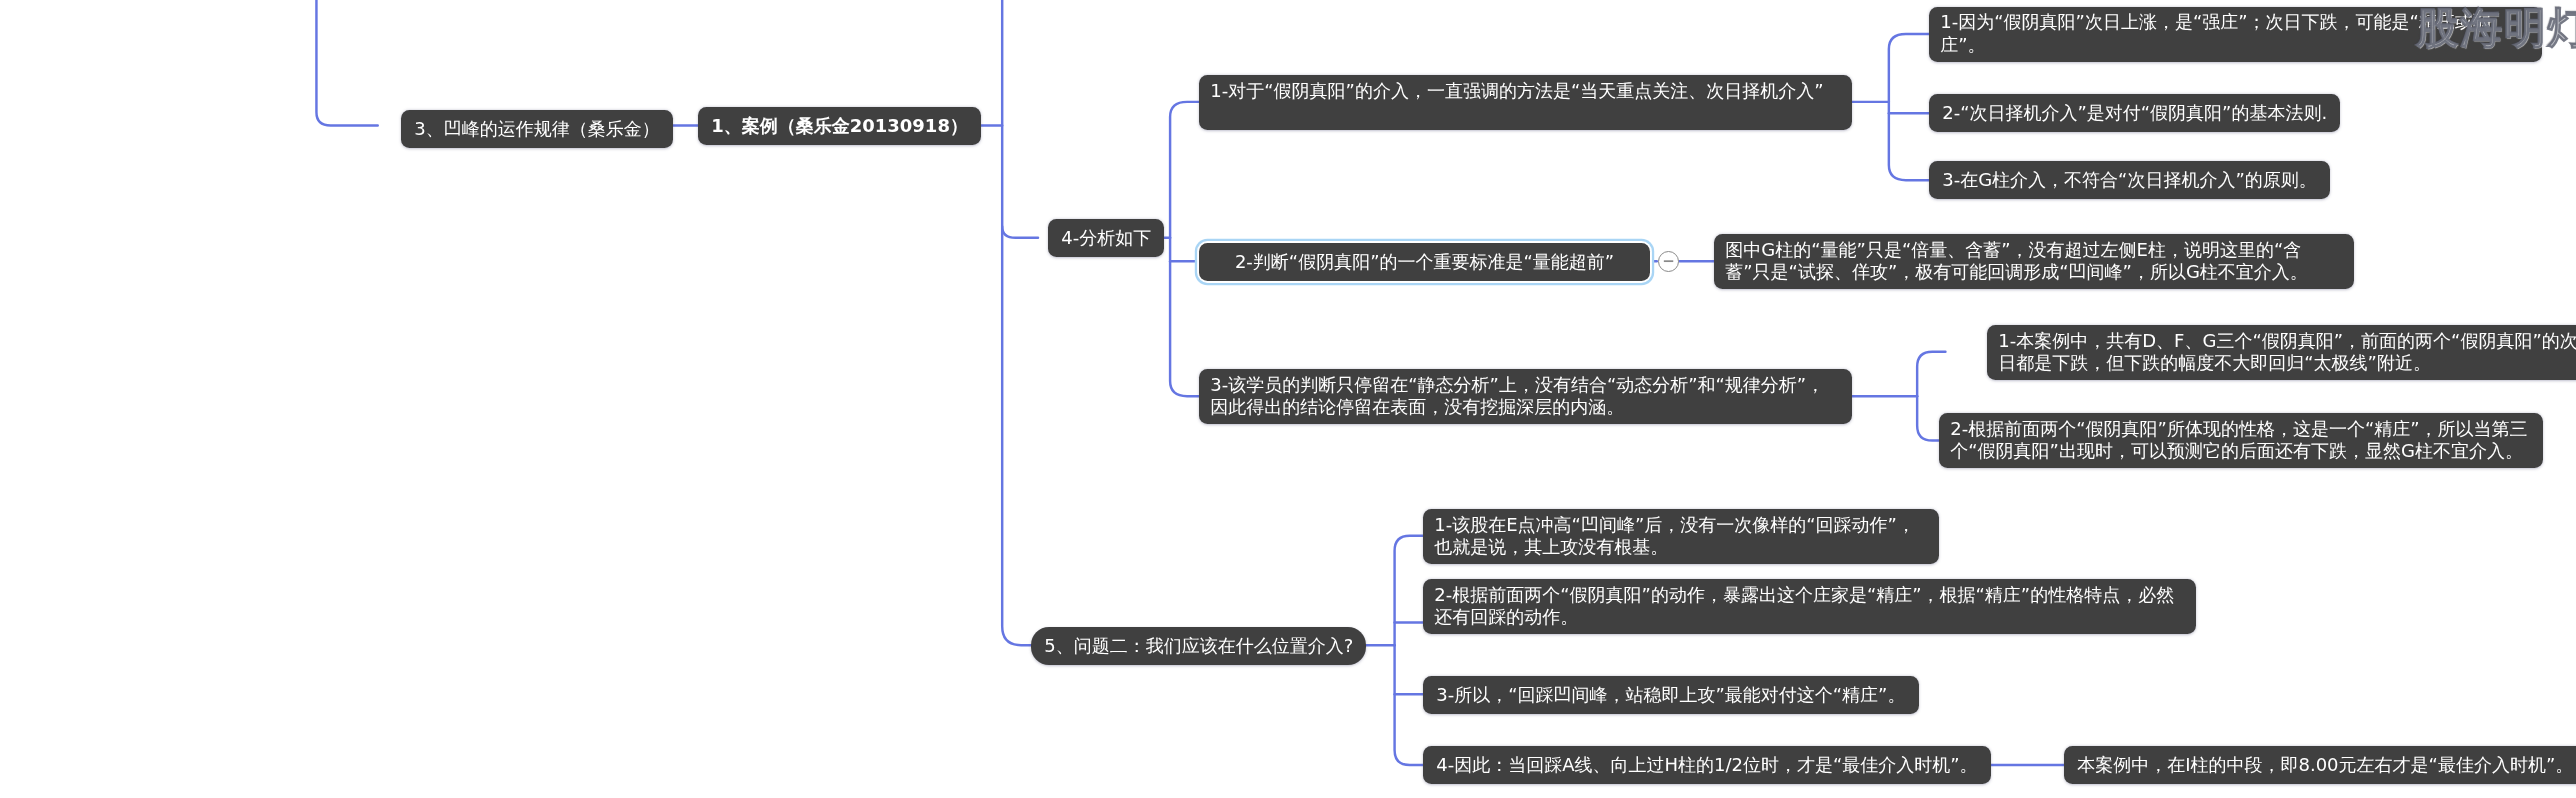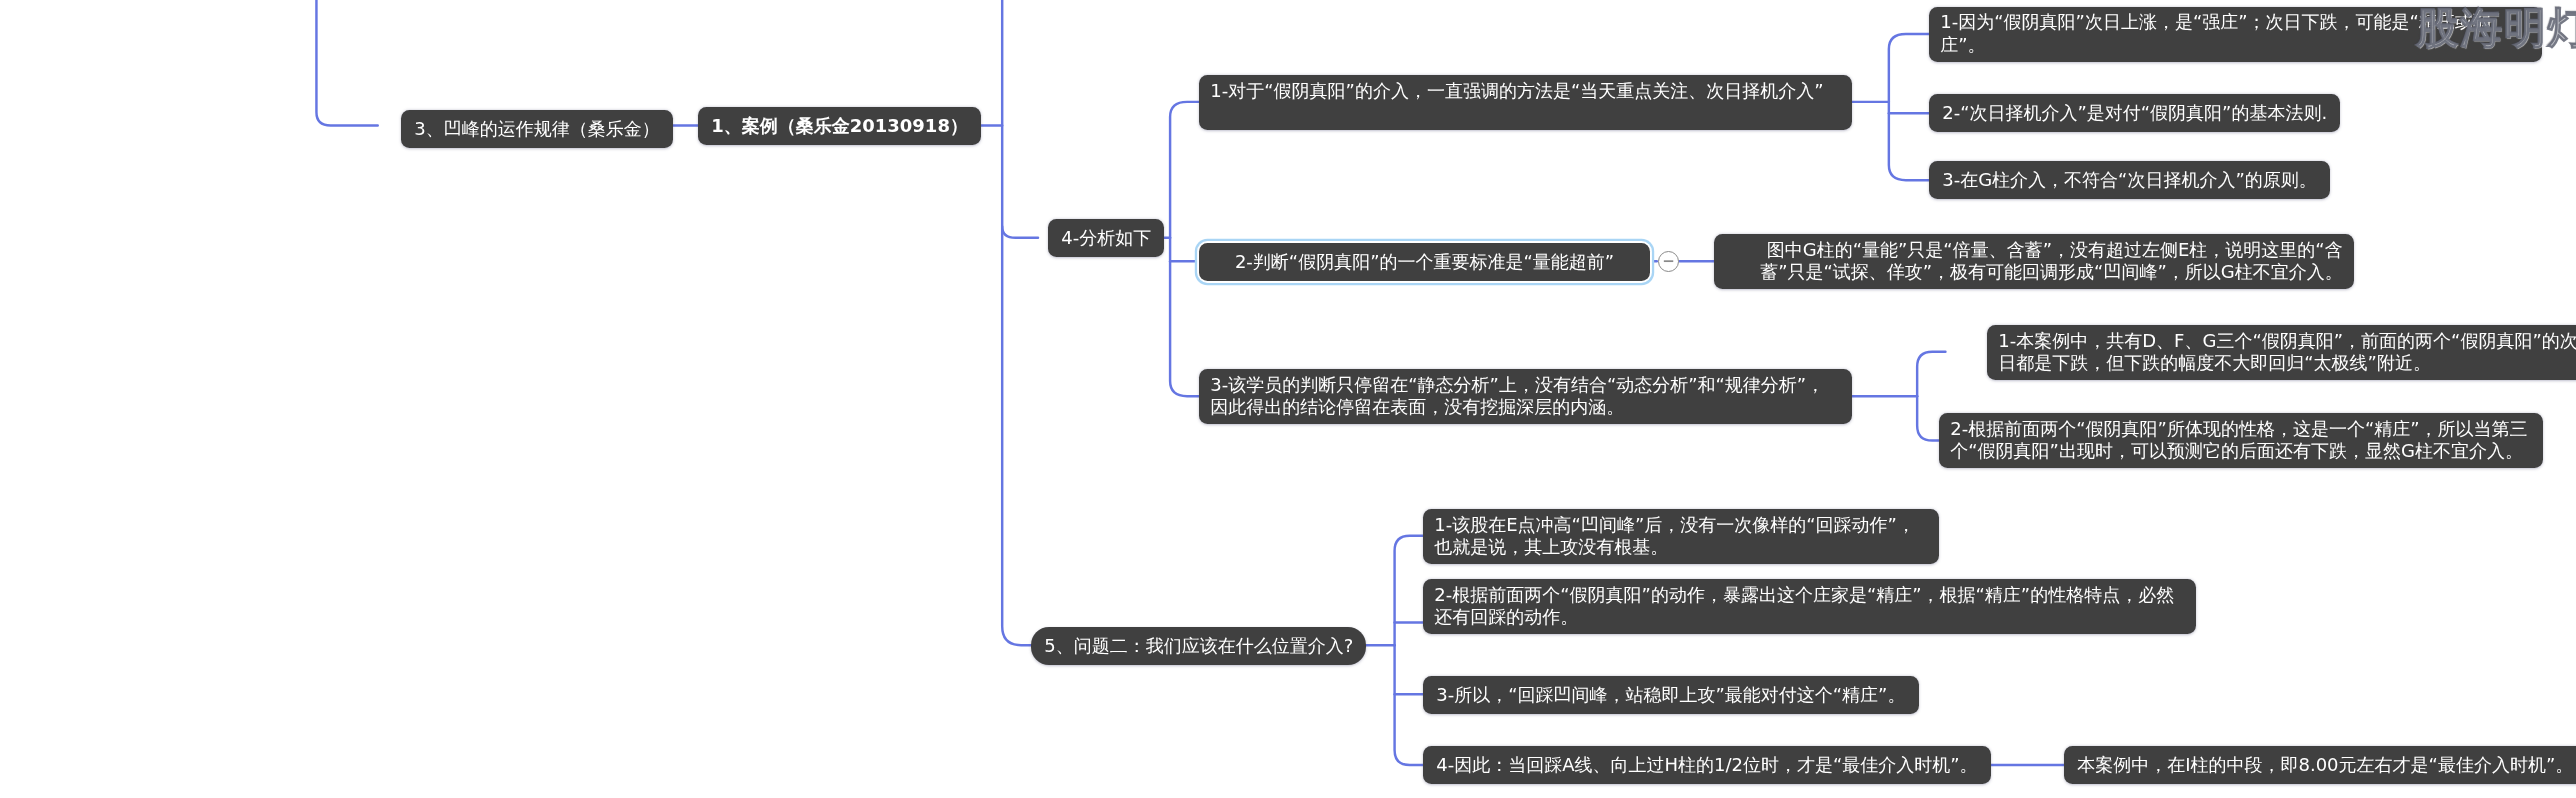--- a/index.html
+++ b/index.html
@@ -77,21 +77,21 @@
   <div class="node multi" style="left:1929px;top:6.6px;width:613px;">1-因为“假阴真阳”次日上涨，是“强庄”；次日下跌，可能是“精庄或弱庄”。</div>
 
   <div class="node single" style="left:1929px;top:94px;">2-“次日择机介入”是对付“假阴真阳”的基本法则.</div>
 
   <div class="node single" style="left:1929px;top:161px;">3-在G柱介入，不符合“次日择机介入”的原则。</div>
 
   <div class="node single center selected" style="left:1199px;top:243px;width:451px;">2-判断“假阴真阳”的一个重要标准是“量能超前”</div>
 
   <div class="collapse" style="left:1658px;top:251px;">−</div>
 
-  <div class="node multi" style="left:1714px;top:234px;width:640px;text-align:right;">图中G柱的“量能”只是“倍量、含蓄”，没有超过左侧E柱，说明这里的“含蓄”只是“试探、佯攻”，极有可能回调形成“凹间峰”，所以G柱不宜介入。</div>
+  <div class="node multi" style="left:1714px;top:234px;width:640px;">图中G柱的“量能”只是“倍量、含蓄”，没有超过左侧E柱，说明这里的“含蓄”只是“试探、佯攻”，极有可能回调形成“凹间峰”，所以G柱不宜介入。</div>
 
   <div class="node multi" style="left:1199px;top:369px;width:653px;">3-该学员的判断只停留在“静态分析”上，没有结合“动态分析”和“规律分析”，因此得出的结论停留在表面，没有挖掘深层的内涵。</div>
 
   <div class="node multi" style="left:1939px;top:325px;width:604px;margin-left:48px;">1-本案例中，共有D、F、G三个“假阴真阳”，前面的两个“假阴真阳”的次日都是下跌，但下跌的幅度不大即回归“太极线”附近。</div>
 
   <div class="node multi" style="left:1939px;top:413px;width:604px;">2-根据前面两个“假阴真阳”所体现的性格，这是一个“精庄”，所以当第三个“假阴真阳”出现时，可以预测它的后面还有下跌，显然G柱不宜介入。</div>
 
   <div class="node single center" style="left:1031px;top:627px;border-radius:18px;">5、问题二：我们应该在什么位置介入?</div>
 
   <div class="node multi" style="left:1423px;top:509px;width:516px;">1-该股在E点冲高“凹间峰”后，没有一次像样的“回踩动作”，也就是说，其上攻没有根基。</div>

